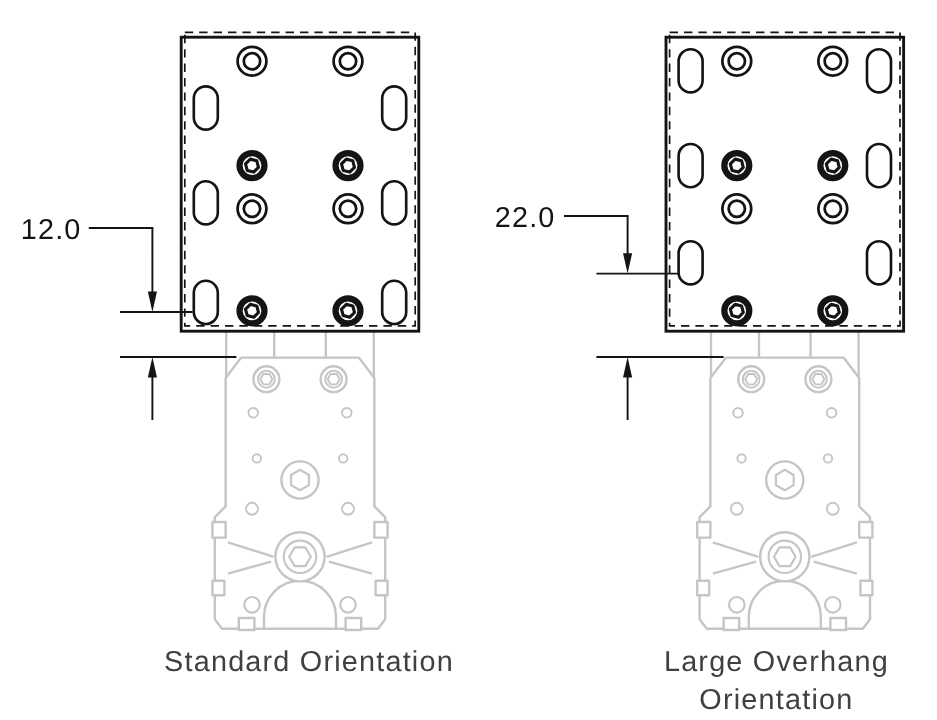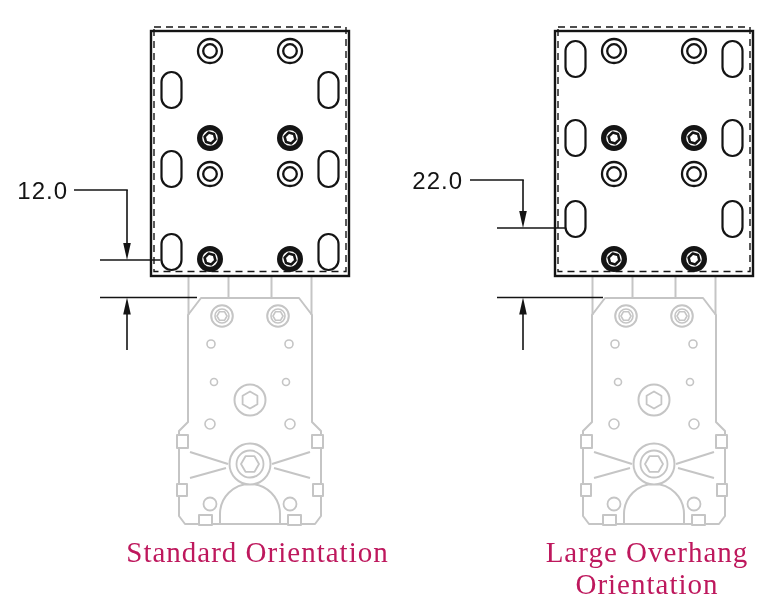--- a/index.html
+++ b/index.html
@@ -4,23 +4,23 @@
 <style>
   html,body{margin:0;padding:0;}
   body{
     width:781px;height:600px;position:relative;overflow:hidden;
     background:#ffffff;
     font-family:"Liberation Sans", sans-serif;
   }
   #stage{position:absolute;left:0;top:12px;width:781px;height:600px;}
   svg{position:absolute;left:0;top:0;}
   .caption{
-    position:absolute;text-align:center;color:#be185d;
-    font-size:29px;line-height:32px;letter-spacing:1px;
-    font-family:Liberation Serif, serif;
+    position:absolute;text-align:center;color:#404040;
+    font-size:24px;line-height:32px;letter-spacing:1px;
+    font-family:Liberation Sans, sans-serif;
   }
 </style>
 </head>
 <body>
 
 <div id="stage">
   <svg id="drawing" width="781" height="600" viewBox="0 0 781 600">
       <g stroke="#c5c5c5" fill="none" stroke-width="2" stroke-linejoin="round">
         <line x1="188.5" y1="264.5" x2="188.5" y2="303"></line>
         <line x1="228.5" y1="264.5" x2="228.5" y2="286"></line>

